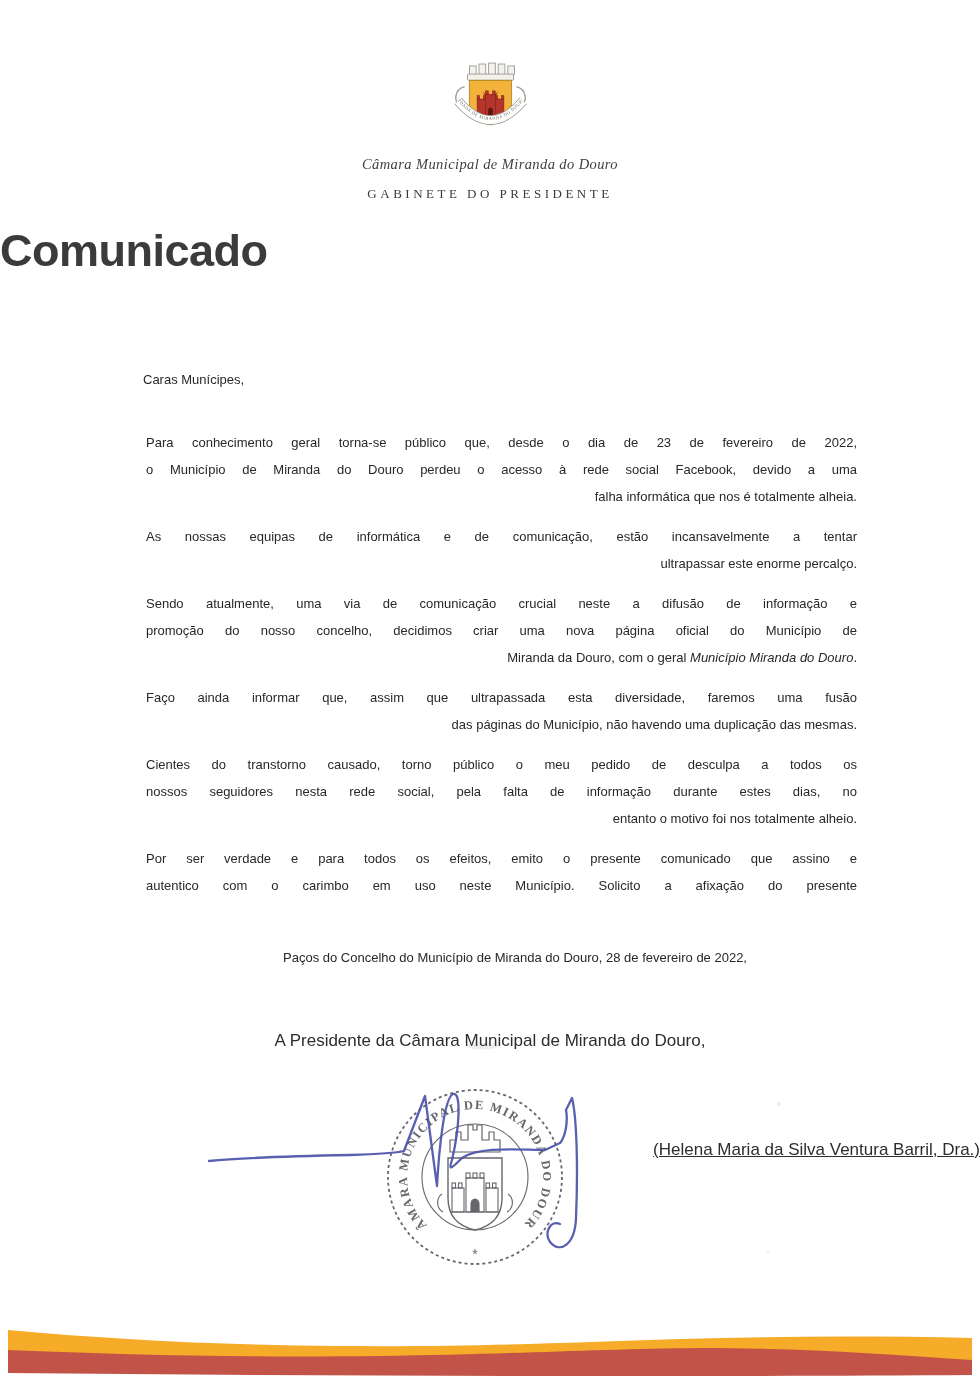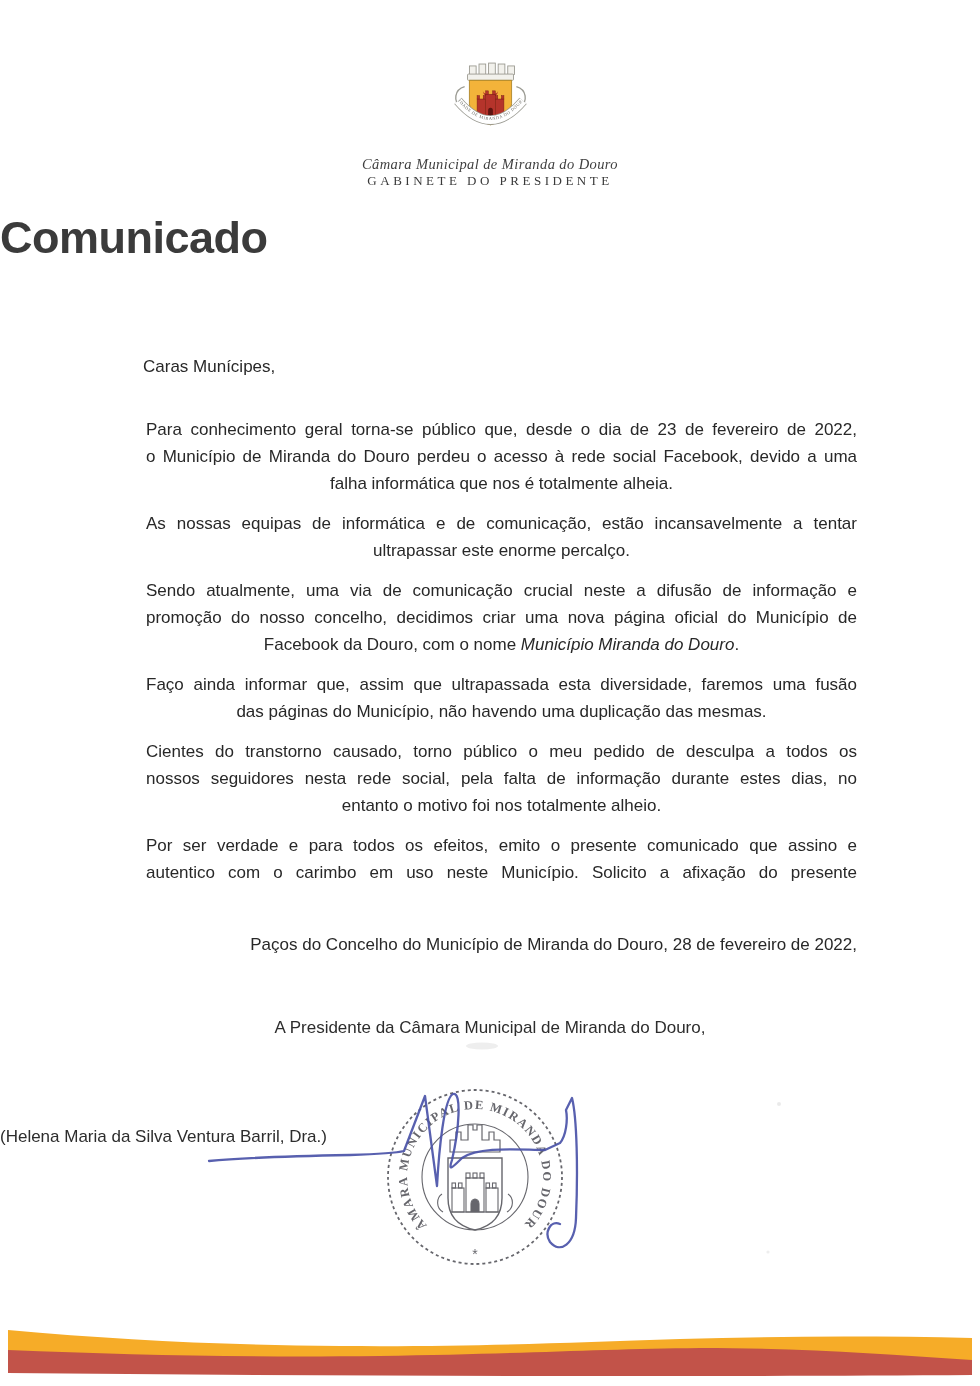--- a/index.html
+++ b/index.html
@@ -9,43 +9,43 @@
     font-family:"Liberation Sans", sans-serif; color:#2d2d2d;
   }
   
   .crest-wrap { width:115px; margin:50px auto 0 auto; }
   .org-name {
     text-align:center; margin-top:4px;
     font-family:"Liberation Serif", serif; font-style:italic;
     font-size:14.5px; color:#3f3f3f; letter-spacing:0.4px;
   }
   .dept-name {
-    text-align:center; 
+    text-align:center; margin-top:13px;
     font-family:"Liberation Serif", serif;
     font-size:13px; color:#3a3a3a; letter-spacing:3.5px;
   }
   .doc-title {
     text-align:left; margin-top:24px;
     font-size:45px; line-height:50px; font-weight:700; color:#3b3b3b;
     letter-spacing:-0.5px;
   }
   
   .letter-body {
     position:relative; margin:90px 0 0 143px; width:714px;
-    font-size:17px; line-height:27px; color:#282828;
+    font-size:13px; line-height:27px; color:#282828;
   }
   .salutation { margin-bottom:36px; }
   .sal-line { text-align:left; }
   p.para { margin:0 0 13px 3px; }
   .jl { text-align:justify; text-align-last:justify; }
-  .ll { text-align:center; }
+  .ll { text-align:right; }
   .em-seg { font-weight:400; font-style:italic; }
-  .dateline { margin-top:45px; padding-left:30px; text-align:right; }
+  .dateline { margin-top:45px; padding-left:30px; text-align:center; }
   .sig-title { margin-top:60px; text-align:center; }
-  .signatory { margin-top:89px; text-align:left; }
+  .signatory { margin-top:89px; text-align:right;text-decoration:underline; }
   
   .overlay-svg {
     position:absolute; left:0; top:0; width:980px; height:1386px;
     pointer-events:none;
   }
   .footer-svg { position:absolute; left:0; bottom:0; width:980px; height:70px; display:block; }
 </style>
 </head>
 <body>
 
@@ -108,21 +108,21 @@
     </p>
 
     <p class="para">
       <span class="jl" style="display:block">As nossas equipas de informática e de comunicação, estão incansavelmente a tentar</span>
       <span class="ll" style="display:block">ultrapassar este enorme percalço.</span>
     </p>
 
     <p class="para">
       <span class="jl" style="display:block">Sendo atualmente, uma via de comunicação crucial neste a difusão de informação e</span>
       <span class="jl" style="display:block">promoção do nosso concelho, decidimos criar uma nova página oficial do Município de</span>
-      <span class="ll" style="display:block"><span>Facebook da Douro, com o nome </span><span class="em-seg">Município Miranda do Douro</span><span>.</span></span>
+      <span class="ll" style="display:block"><span>Miranda da Douro, com o geral </span><span class="em-seg">Município Miranda do Douro</span><span>.</span></span>
     </p>
 
     <p class="para">
       <span class="jl" style="display:block">Faço ainda informar que, assim que ultrapassada esta diversidade, faremos uma fusão</span>
       <span class="ll" style="display:block">das páginas do Município, não havendo uma duplicação das mesmas.</span>
     </p>
 
     <p class="para">
       <span class="jl" style="display:block">Cientes do transtorno causado, torno público o meu pedido de desculpa a todos os</span>
       <span class="jl" style="display:block">nossos seguidores nesta rede social, pela falta de informação durante estes dias, no</span>

